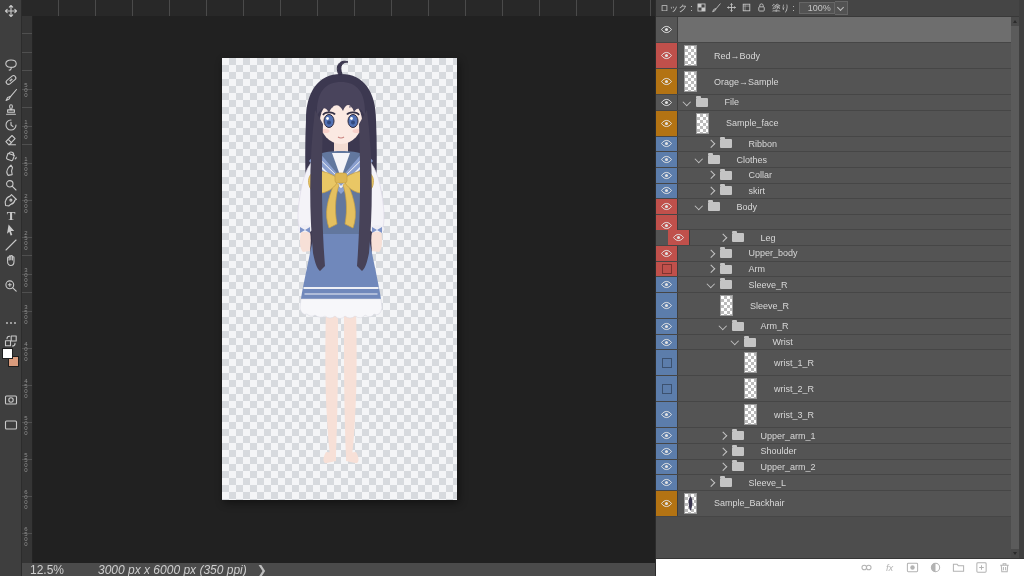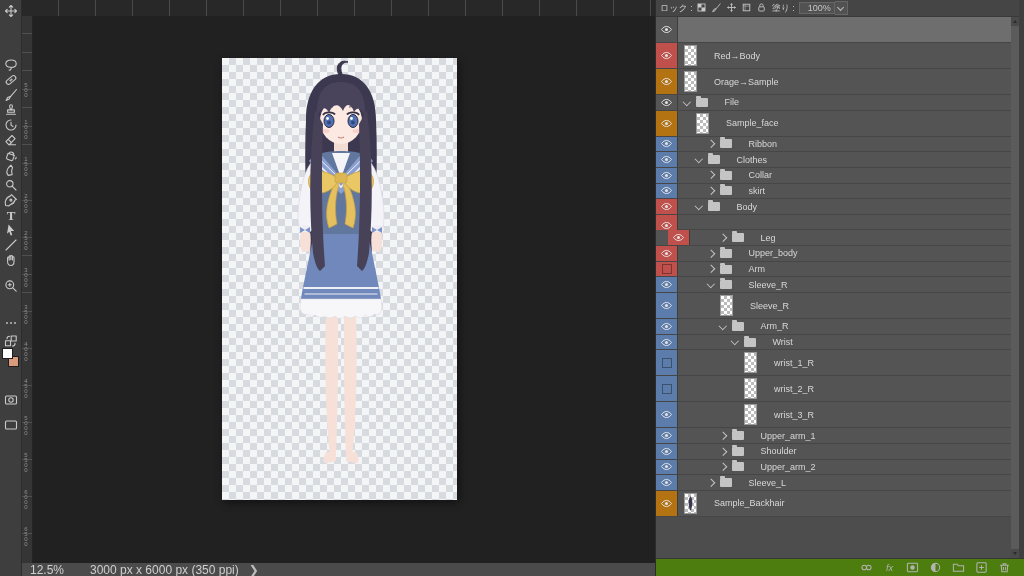--- a/index.html
+++ b/index.html
@@ -34,21 +34,21 @@
   #canvas svg{position:absolute;left:0;top:0;}
   
   #banner{position:absolute;left:0;top:15px;width:792px;height:39px;background:#f6d466;
           border-radius:0 20px 20px 0;z-index:10;display:flex;align-items:center;
           box-shadow:0 2px 4px rgba(0,0,0,.35);}
   #banner span{padding-left:24px;font-size:20px;font-weight:800;color:#141414;letter-spacing:.5px;white-space:nowrap;}
   
   #statusbar{position:absolute;left:22px;top:563px;width:633px;height:13px;background:#4b4b4b;
              display:flex;align-items:center;font-size:12px;color:#cfcfcf;z-index:2;text-align:center;}
   #statusbar .zoom-val{margin-left:8px;width:34px;}
-  #statusbar .doc-info{margin-left:26px;}
+  #statusbar .doc-info{margin-left:34px;font-style:italic;}
   #statusbar .chev{margin-left:10px;color:#bdbdbd;}
   
   #layers-panel{position:absolute;left:655px;top:0;width:369px;height:576px;background:#4a4a4a;
                 border-left:1px solid #2c2c2c;box-sizing:border-box;}
   #panel-header{position:absolute;left:0;top:0;width:100%;height:17px;background:#454545;
                 border-bottom:1px solid #393939;display:flex;align-items:center;
                 font-size:9px;color:#c5c5c5;box-sizing:border-box;}
   #panel-header .lbl{margin-left:4px;}
   .hicon{width:13px;height:13px;margin-left:2px;display:inline-flex;align-items:center;justify-content:center;}
   .hicon svg{width:11px;height:11px;stroke:#c9c9c9;fill:none;stroke-width:1.1;}
@@ -80,21 +80,21 @@
                           linear-gradient(45deg,#bbb 25%,transparent 25%,transparent 75%,#bbb 75%);
          background-size:6px 6px;background-position:0 0,3px 3px;}
   .thumb svg{position:absolute;left:0;top:0;width:100%;height:100%;}
   .row-label{margin-left:17px;font-size:9px;color:#d8d8d8;white-space:nowrap;}
   #panel-scrollbar{position:absolute;left:355px;top:17px;width:8px;height:541px;background:#5b5b5b;}
   .sb-arrow{position:absolute;left:0;width:8px;height:9px;background:#4a4a4a;display:flex;align-items:center;justify-content:center;}
   .sb-arrow:after{content:"";width:0;height:0;border-left:2.5px solid transparent;border-right:2.5px solid transparent;}
   #sb-up{top:0;} #sb-up:after{border-bottom:3.5px solid #2b2b2b;}
   #sb-down{bottom:0;} #sb-down:after{border-top:3.5px solid #2b2b2b;}
   #panel-edge{position:absolute;left:363px;top:0;width:6px;height:576px;background:#3f3f3f;}
-  #panel-footer{position:absolute;left:0;top:558px;width:369px;height:18px;background:#4d7c0f;
+  #panel-footer{position:absolute;left:0;top:558px;width:369px;height:18px;background:#ffffff;
                 border-top:1px solid #363636;display:flex;align-items:center;justify-content:flex-end;
                 padding-right:14px;box-sizing:border-box;gap:9px;}
   .ficon{width:14px;height:14px;display:flex;align-items:center;justify-content:center;}
   .ficon svg{width:13px;height:13px;stroke:#b3b3b3;fill:none;stroke-width:1.1;}
 </style>
 </head>
 <body>
 
 <div id="app">
 

